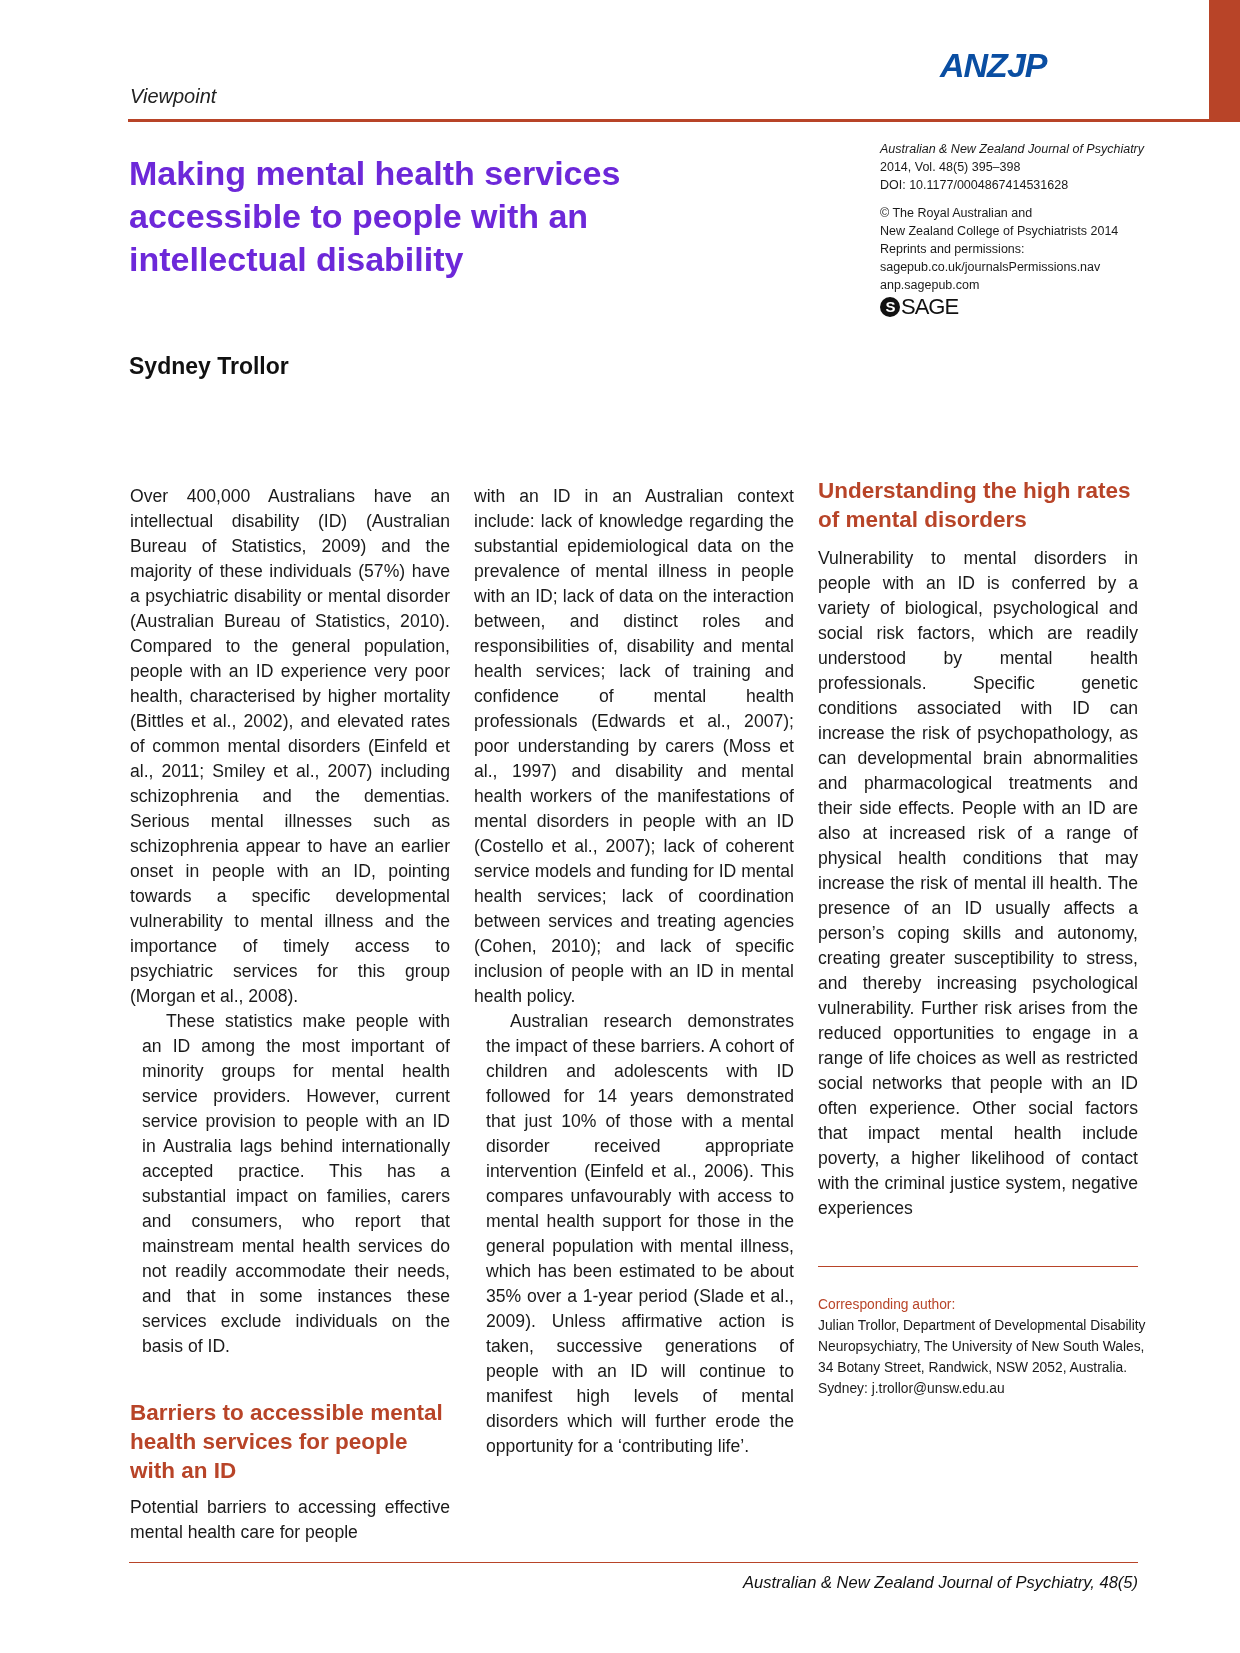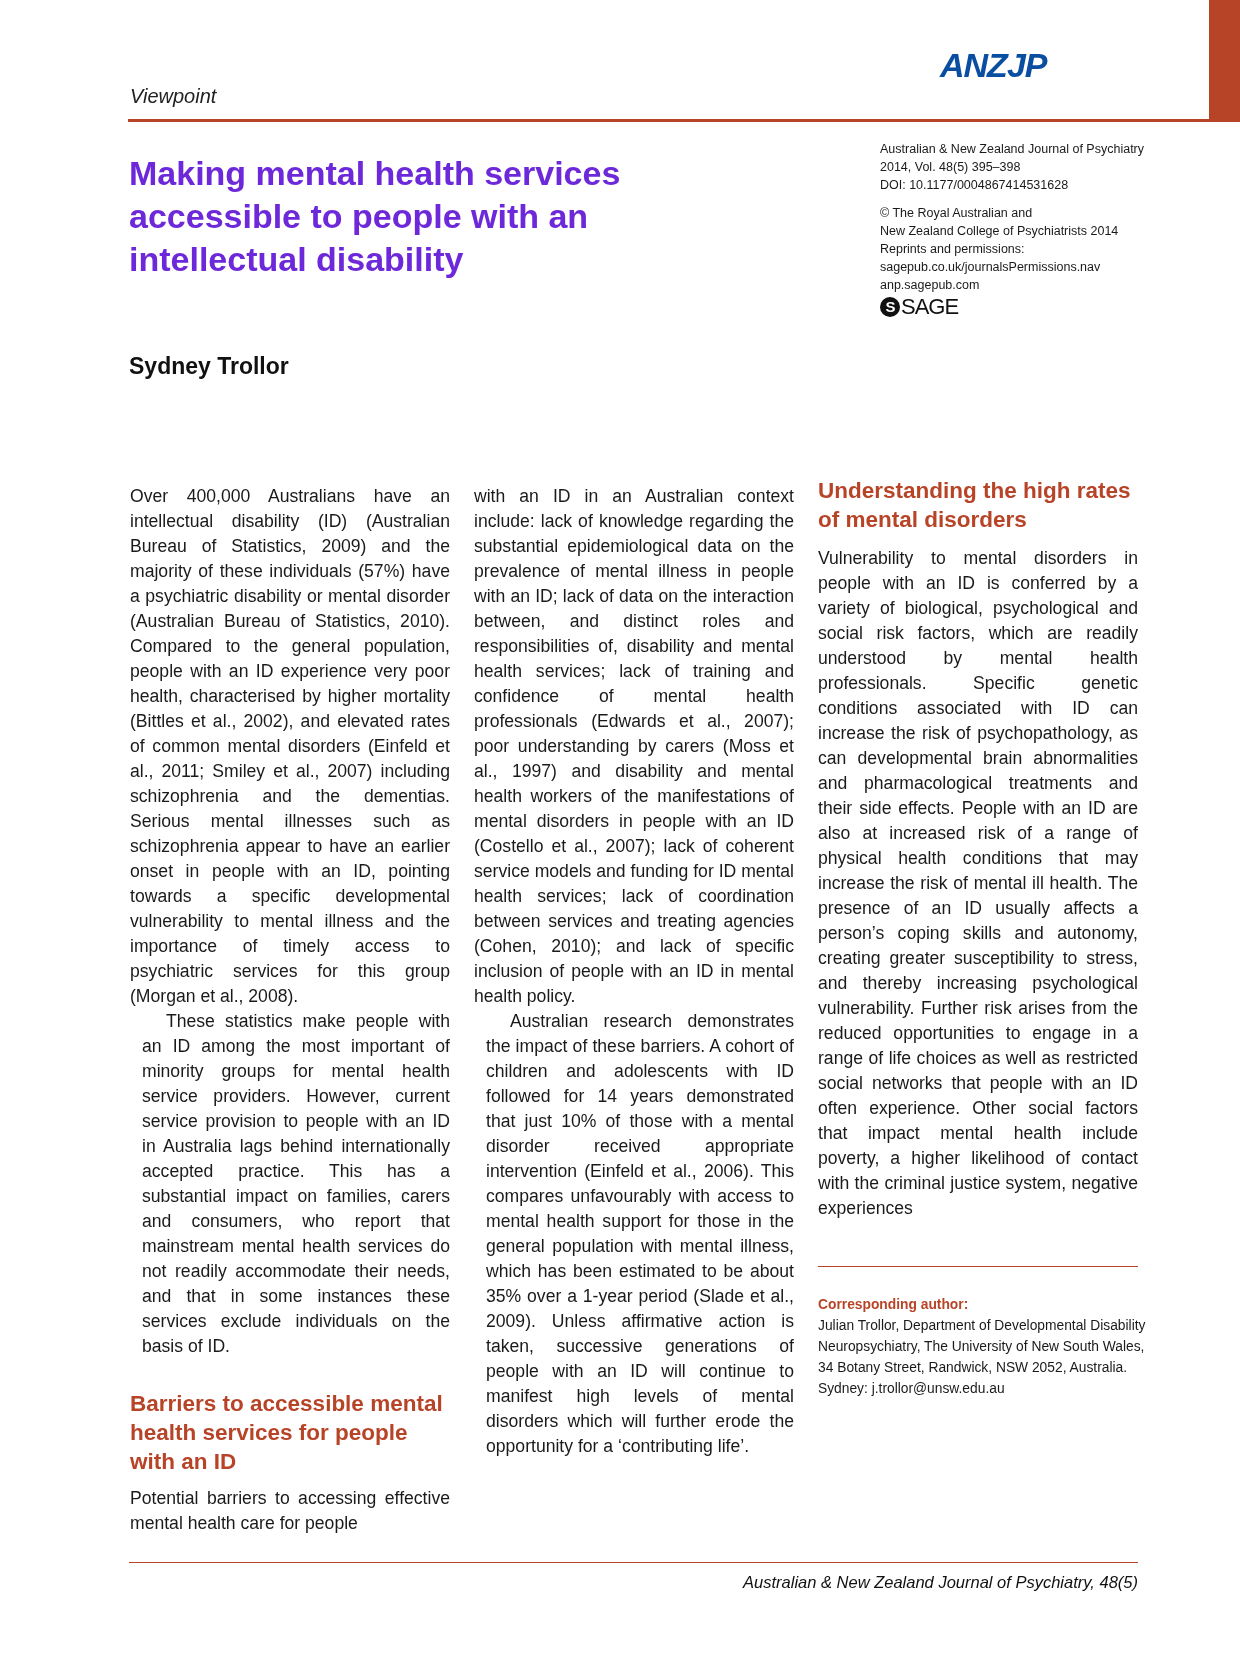--- a/index.html
+++ b/index.html
@@ -8,36 +8,36 @@
     font-family: "Liberation Sans", "DejaVu Sans", sans-serif; color: #1a1a1a;
     overflow: hidden;
   }
   .accent-bar { position: absolute; left: 1209px; top: 0; width: 31px; height: 120px; background: #b84428; }
   .header-rule { position: absolute; left: 128px; top: 119px; width: 1112px; height: 3px; background: #b84428; }
   .section-label { position: absolute; left: 130px; top: 85px; font-style: italic; font-size: 20px; color: #222; }
   .logo { position: absolute; left: 940px; top: 48px; font-family: "Liberation Sans", sans-serif; font-weight: bold; font-style: italic; font-size: 34px; color: #0a4ea2; letter-spacing: -1px; line-height: 1; }
   .title { position: absolute; left: 129px; top: 152px; width: 560px; font-weight: bold; font-size: 34px; line-height: 43px; color: #6d28d9; margin: 0; }
   .author { position: absolute; left: 129px; top: 353px; font-weight: bold; font-size: 23px; color: #111; }
   .meta { position: absolute; left: 880px; top: 140px; width: 300px; font-size: 12.5px; line-height: 18px; color: #1a1a1a; }
-  .meta .journal { }
+  .meta .journal { font-style: italic; }
   .meta .gap { height: 10px; }
   .sage { display: flex; align-items: center; margin-top: 3px; font-size: 22px; font-weight: normal; letter-spacing: -1px; color: #111; }
   .sage-s { display: inline-flex; align-items: center; justify-content: center; width: 20px; height: 20px; border-radius: 50%; background: #111; color: #fff; font-size: 15px; font-weight: bold; margin-right: 1px; }
   .col { position: absolute; top: 484px; width: 320px; font-size: 17.6px; line-height: 25px; text-align: justify; color: #1a1a1a; }
   .col p { margin: 0; }
   .col p.indent { text-indent: 24px; margin-left: 12px; }
   .col1 { left: 130px; }
   .col2 { left: 474px; }
   .col3 { left: 818px; }
   h2.sect { font-size: 22.5px; line-height: 29px; font-weight: bold; color: #b84428; margin: 0; text-align: left; }
-  .col1 h2.sect { margin-top: 30px; margin-bottom: 10px; }
+  .col1 h2.sect { margin-top: 39px; margin-bottom: 10px; }
   .col3 h2.sect { margin-top: -8px; margin-bottom: 12px; }
   .affil-rule { position: absolute; left: 818px; top: 1266px; width: 320px; height: 1px; background: #b84428; }
   .affil { position: absolute; left: 818px; top: 1282px; width: 330px; font-size: 13.8px; line-height: 21px; color: #1a1a1a; }
-  .affil .corr-label { color: #b84428; font-weight: bold; margin-top: 12px; display: block; }
+  .affil .corr-label { color: #b84428; font-weight: normal; margin-top: 12px; display: block; }
   .footer-rule { position: absolute; left: 129px; top: 1562px; width: 1009px; height: 1px; background: #b84428; }
   .footer { position: absolute; right: 102px; top: 1573px; font-style: italic; font-size: 16.5px; color: #111; }
 </style>
 </head>
 <body>
 
 <div class="accent-bar"></div>
 <div class="section-label">Viewpoint</div>
 <div class="logo">ANZJP</div>
 <div class="header-rule"></div>

